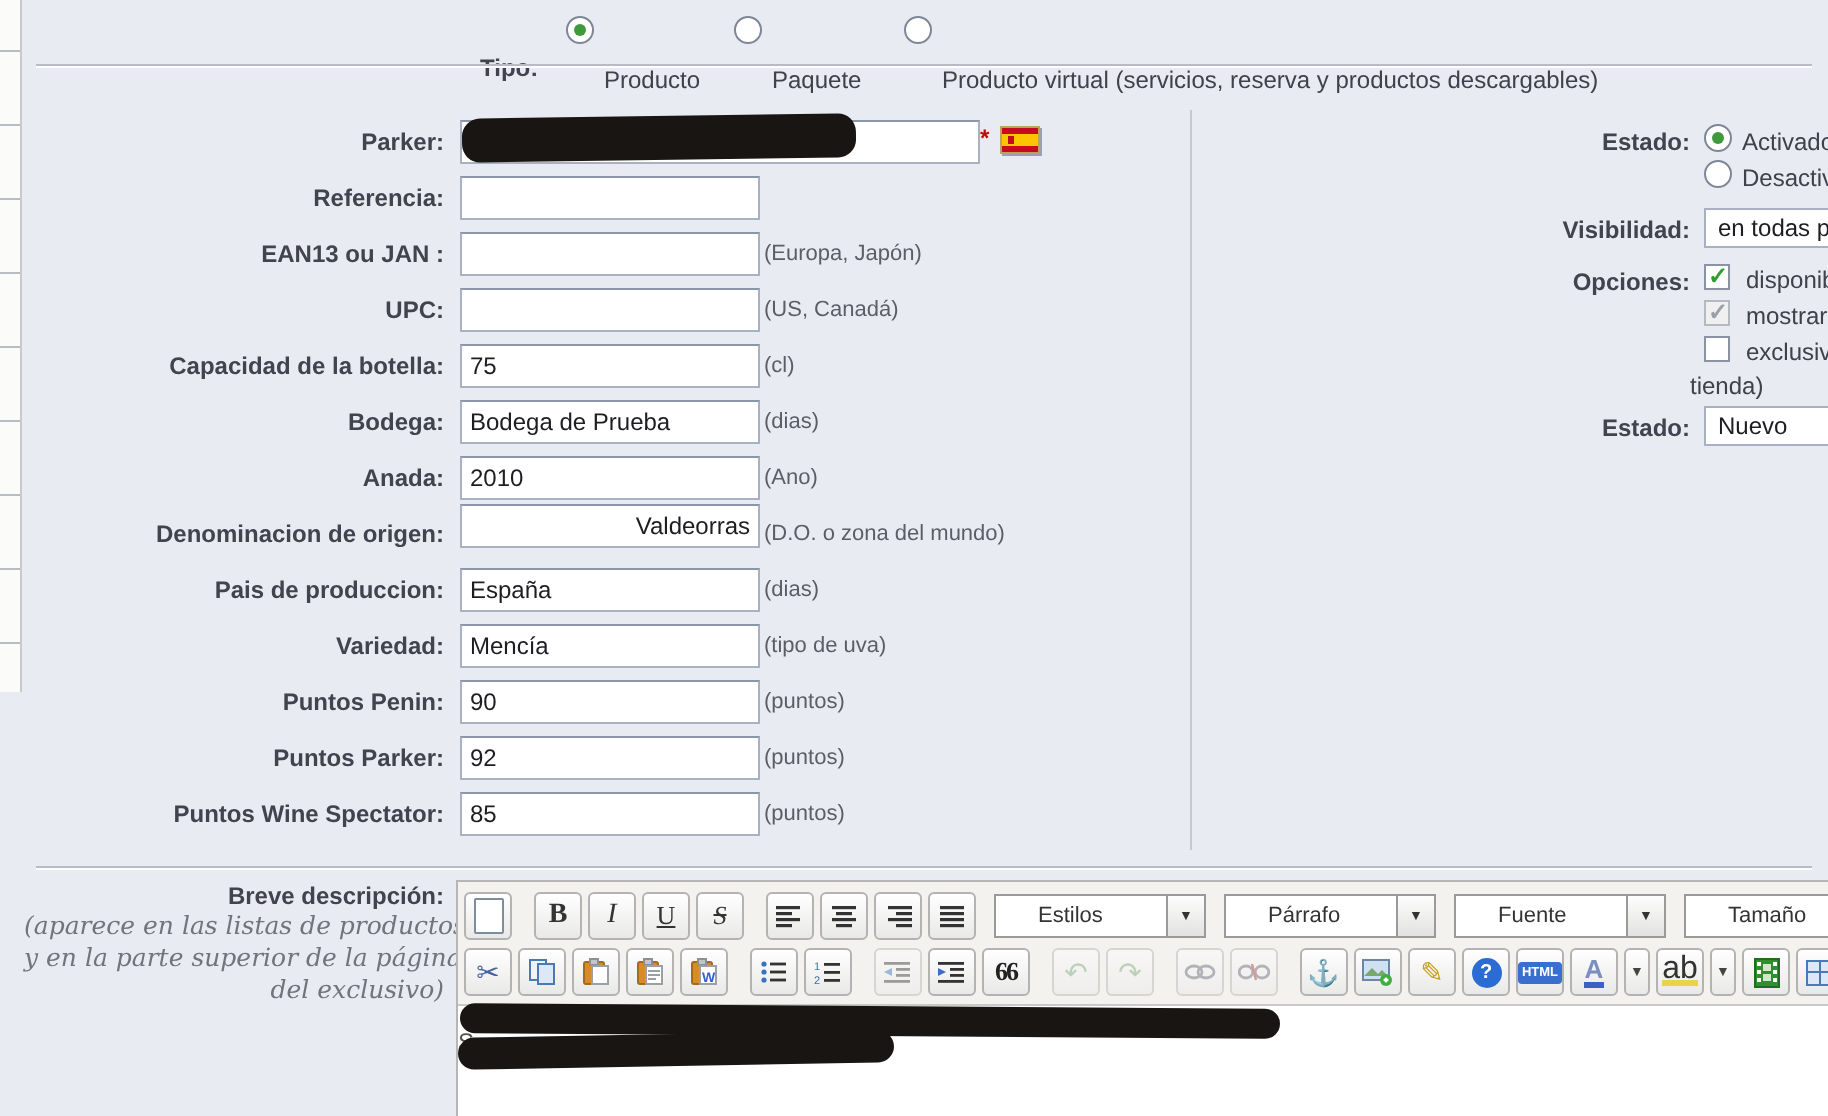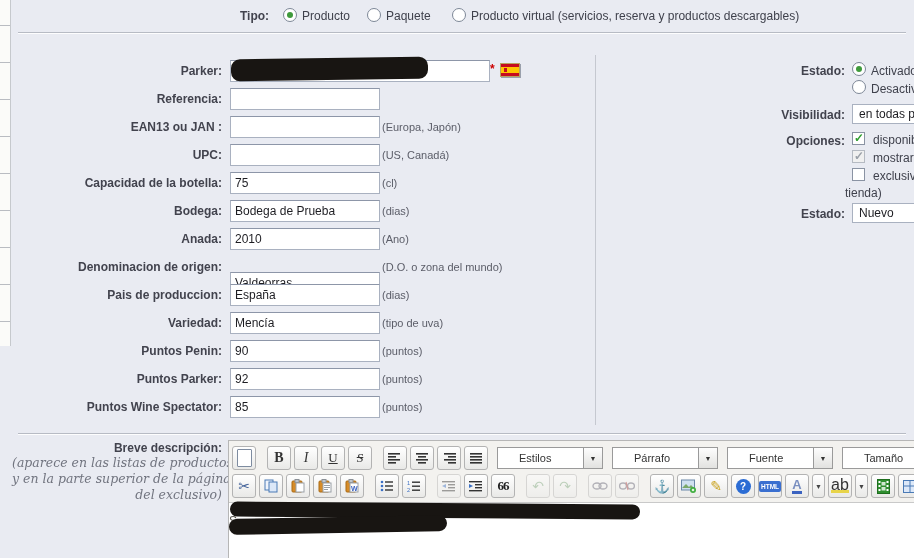--- a/index.html
+++ b/index.html
@@ -59,22 +59,22 @@
   .gHelp{width:15px;height:15px;border-radius:50%;background:#2b6cd4;color:#fff;font-size:10px;font-weight:bold;display:flex;align-items:center;justify-content:center;}
   .gHtml{background:#3a6fd0;color:#fff;font-size:6.5px;font-weight:bold;padding:2px 2px;border-radius:2px;letter-spacing:0;}
   .gA{font-weight:bold;font-size:13px;color:#7a8fc0;border-bottom:3px solid #3a62c0;line-height:12px;}
   .gab{font-size:16px;font-weight:normal;color:#333;border-bottom:3px solid #e8d44a;line-height:10px;}
   .newdoc{width:13px;height:16px;background:#fff;border:1px solid #7e8ca0;border-radius:1px;}
   .tdd{flex:none;height:22px;display:flex;margin-left:6px;}
   .tdd .txt{width:64px;background:#fff;border:1px solid #9a9a9a;border-right:none;font-size:11px;color:#333;padding:4px 0 0 21px;white-space:nowrap;overflow:hidden;}
   .tdd .arr{width:18px;border:1px solid #9a9a9a;background:linear-gradient(#fdfdfd,#e2e2e0);display:flex;align-items:center;justify-content:center;font-size:7px;color:#333;}
   .econtent{position:absolute;left:0;right:0;top:61px;bottom:0;background:#fff;border-top:1px solid #c9c9c9;}
   .sfrag{position:absolute;left:229px;top:514px;color:#55524a;z-index:25;font-size:12px;}
-  .toplabel{position:absolute;font-weight:bold;color:#42434e;}
-  .toptext{position:absolute;color:#3f414c;white-space:nowrap;}
+  .toplabel{position:absolute;font-weight:bold;color:#42434e;margin-top:18px;}
+  .toptext{position:absolute;color:#3f414c;white-space:nowrap;margin-top:24px;}
 </style>
 </head>
 <body>
 
 <div class="strip">
   <div class="tabdiv" style="top:25px"></div>
   <div class="tabdiv" style="top:62px"></div>
   <div class="tabdiv" style="top:99px"></div>
   <div class="tabdiv" style="top:136px"></div>
   <div class="tabdiv" style="top:173px"></div>
@@ -123,21 +123,21 @@
 
 <span class="flabel" style="top:204px">Bodega:</span>
 <input class="finput" style="top: 200px;" value="Bodega de Prueba">
 <span class="fhint" style="top:205px">(dias)</span>
 
 <span class="flabel" style="top:232px">Anada:</span>
 <input class="finput" style="top: 228px;" value="2010">
 <span class="fhint" style="top:233px">(Ano)</span>
 
 <span class="flabel" style="top:260px">Denominacion de origen:</span>
-<input class="finput" style="top: 272px;" value="Valdeorras">
+<input class="finput" style="top: 252px; text-align: right;" value="Valdeorras">
 <span class="fhint" style="top:261px">(D.O. o zona del mundo)</span>
 
 <span class="flabel" style="top:288px">Pais de produccion:</span>
 <input class="finput" style="top: 284px;" value="España">
 <span class="fhint" style="top:289px">(dias)</span>
 
 <span class="flabel" style="top:316px">Variedad:</span>
 <input class="finput" style="top: 312px;" value="Mencía">
 <span class="fhint" style="top:317px">(tipo de uva)</span>
 

